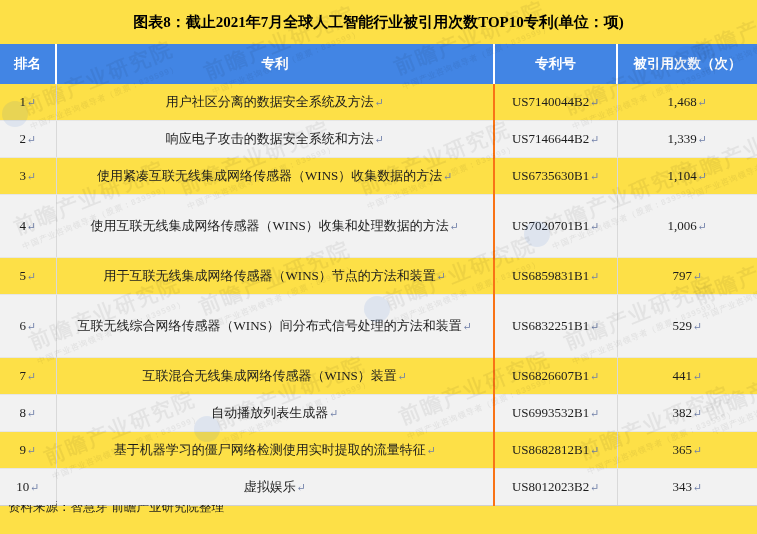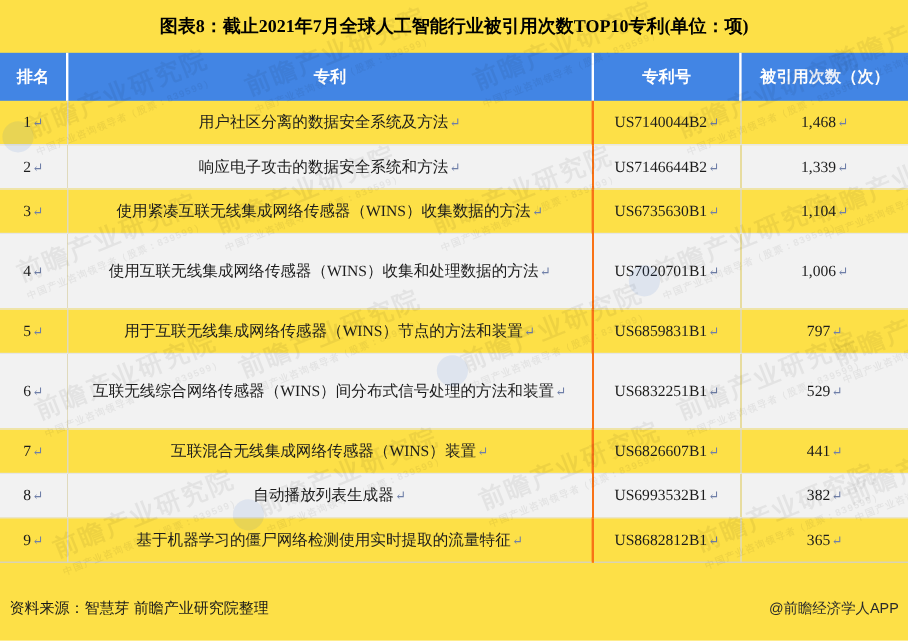--- a/index.html
+++ b/index.html
@@ -234,20 +234,26 @@
             <td class="cell-rank">8<span class="pilcrow">↵</span></td>
             <td class="cell-name">自动播放列表生成器<span class="pilcrow">↵</span></td>
             <td class="cell-no">US6993532B1<span class="pilcrow">↵</span></td>
             <td class="cell-cites">382<span class="pilcrow">↵</span></td>
           </tr>
           <tr>
             <td class="cell-rank">9<span class="pilcrow">↵</span></td>
             <td class="cell-name">基于机器学习的僵尸网络检测使用实时提取的流量特征<span class="pilcrow">↵</span></td>
             <td class="cell-no">US8682812B1<span class="pilcrow">↵</span></td>
             <td class="cell-cites">365<span class="pilcrow">↵</span></td>
+          </tr>
+          <tr class="alt">
+            <td class="cell-rank">10<span class="pilcrow">↵</span></td>
+            <td class="cell-name">虚拟娱乐<span class="pilcrow">↵</span></td>
+            <td class="cell-no">US8012023B2<span class="pilcrow">↵</span></td>
+            <td class="cell-cites">343<span class="pilcrow">↵</span></td>
           </tr>
         </tbody>
     </table>
   </div>
 
   <div class="wm-layer" id="wm-layer">
       <div class="wm" style="left: 18px; top: 95px; transform: rotate(-22deg);"><span class="wm-main">前瞻产业研究院</span><span class="wm-sub">中国产业咨询领导者（股票：839599）</span></div>
       <div class="wm-logo" style="left: 2px; top: 101px;"></div>
       <div class="wm" style="left: 200px; top: 60px; transform: rotate(-22deg);"><span class="wm-main">前瞻产业研究院</span><span class="wm-sub">中国产业咨询领导者（股票：839599）</span></div>
       <div class="wm" style="left: 390px; top: 55px; transform: rotate(-22deg);"><span class="wm-main">前瞻产业研究院</span><span class="wm-sub">中国产业咨询领导者（股票：839599）</span></div>
@@ -269,16 +275,15 @@
       <div class="wm" style="left: 40px; top: 445px; transform: rotate(-22deg);"><span class="wm-main">前瞻产业研究院</span><span class="wm-sub">中国产业咨询领导者（股票：839599）</span></div>
       <div class="wm" style="left: 210px; top: 410px; transform: rotate(-22deg);"><span class="wm-main">前瞻产业研究院</span><span class="wm-sub">中国产业咨询领导者（股票：839599）</span></div>
       <div class="wm-logo" style="left: 194px; top: 416px;"></div>
       <div class="wm" style="left: 395px; top: 405px; transform: rotate(-22deg);"><span class="wm-main">前瞻产业研究院</span><span class="wm-sub">中国产业咨询领导者（股票：839599）</span></div>
       <div class="wm" style="left: 575px; top: 440px; transform: rotate(-22deg);"><span class="wm-main">前瞻产业研究院</span><span class="wm-sub">中国产业咨询领导者（股票：839599）</span></div>
       <div class="wm" style="left: 700px; top: 400px; transform: rotate(-22deg);"><span class="wm-main">前瞻产业研究院</span><span class="wm-sub">中国产业咨询领导者（股票：839599）</span></div>
     </div>
 
   <div class="footer">
     <div class="footer-left">资料来源：智慧芽 前瞻产业研究院整理</div>
-    <div class="footer-right">@前瞻经济学人APP</div>
   </div>
 
 </div>
 
 </body></html>

